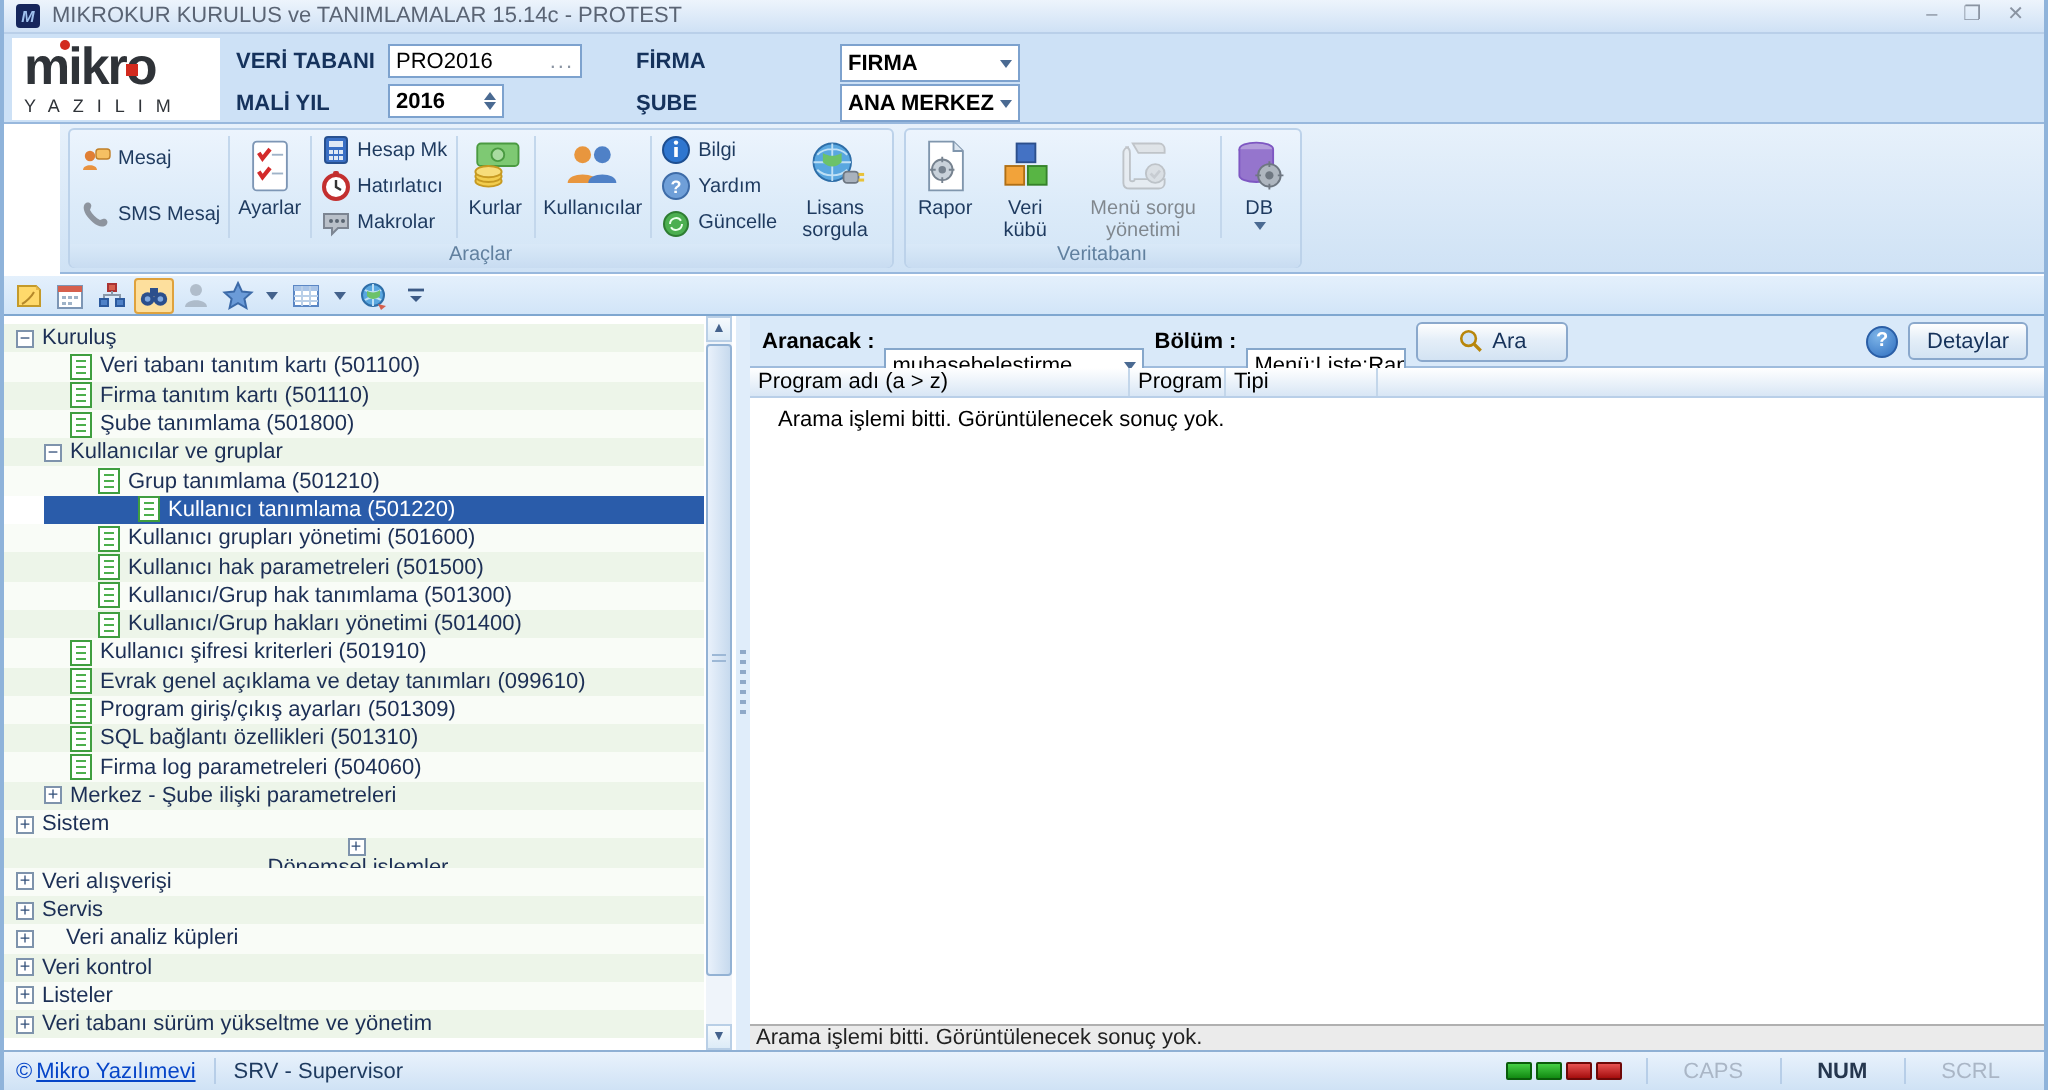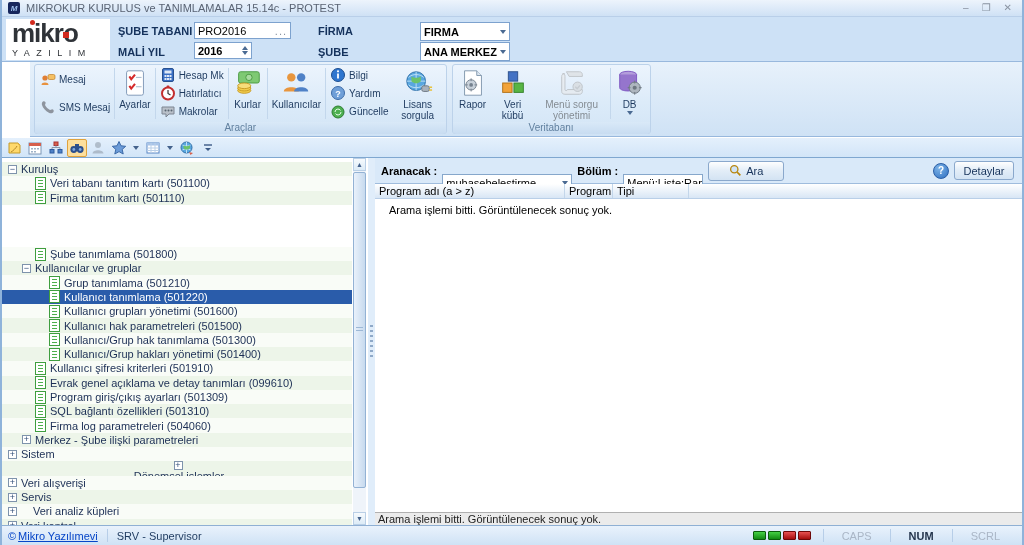--- a/index.html
+++ b/index.html
@@ -157,21 +157,21 @@
     </div>
   </div>
 
   <div class="header">
     <div class="logo">
       <div class="logo-word">mikro</div>
       <span class="logo-dot-i"></span>
       <span class="logo-dot-o"></span>
       <div class="logo-sub">YAZILIM</div>
     </div>
-    <span class="hf-label" style="left:116px; top:8px;">ŞUBE TABANI</span>
+    <span class="hf-label" style="left:116px; top:8px;">VERİ TABANI</span>
     <div class="field" style="left:192px; top:5px; width:97px;">
       <span>PRO2016</span>
       <span class="ellipsis">...</span>
     </div>
     <span class="hf-label" style="left:116px; top:29px;">MALİ YIL</span>
     <div class="field" style="left:192px; top:25px; width:58px; font-weight:bold;">
       <span>2016</span>
       <span class="spin">
           <i class="up"></i>
           <i class="dn"></i>
@@ -450,36 +450,36 @@
           <div class="tree-row leaf" style="padding-left: 18px;">
             <span class="expander"></span>
             <span class="leaf-icon"></span>
             <span class="tree-label">Veri tabanı tanıtım kartı (501100)</span>
           </div>
           <div class="tree-row leaf" style="padding-left: 18px;">
             <span class="expander"></span>
             <span class="leaf-icon"></span>
             <span class="tree-label">Firma tanıtım kartı (501110)</span>
           </div>
-          <div class="tree-row leaf" style="padding-left: 18px; margin-top: 42px;">
+          <div class="tree-row leaf" style="padding-left: 18px;">
             <span class="expander"></span>
             <span class="leaf-icon"></span>
             <span class="tree-label">Şube tanımlama (501800)</span>
           </div>
           <div class="tree-row open" style="padding-left: 18px;">
             <span class="expander"></span>
 
             <span class="tree-label">Kullanıcılar ve gruplar</span>
           </div>
           <div class="tree-row leaf" style="padding-left: 32px;">
             <span class="expander"></span>
             <span class="leaf-icon"></span>
             <span class="tree-label">Grup tanımlama (501210)</span>
           </div>
-          <div class="tree-row leaf selected" style="padding-left: 32px;">
+          <div class="tree-row leaf selected" style="padding-left: 32px; margin-left: 20px;">
             <span class="expander"></span>
             <span class="leaf-icon"></span>
             <span class="tree-label">Kullanıcı tanımlama (501220)</span>
           </div>
           <div class="tree-row leaf" style="padding-left: 32px;">
             <span class="expander"></span>
             <span class="leaf-icon"></span>
             <span class="tree-label">Kullanıcı grupları yönetimi (501600)</span>
           </div>
           <div class="tree-row leaf" style="padding-left: 32px;">

